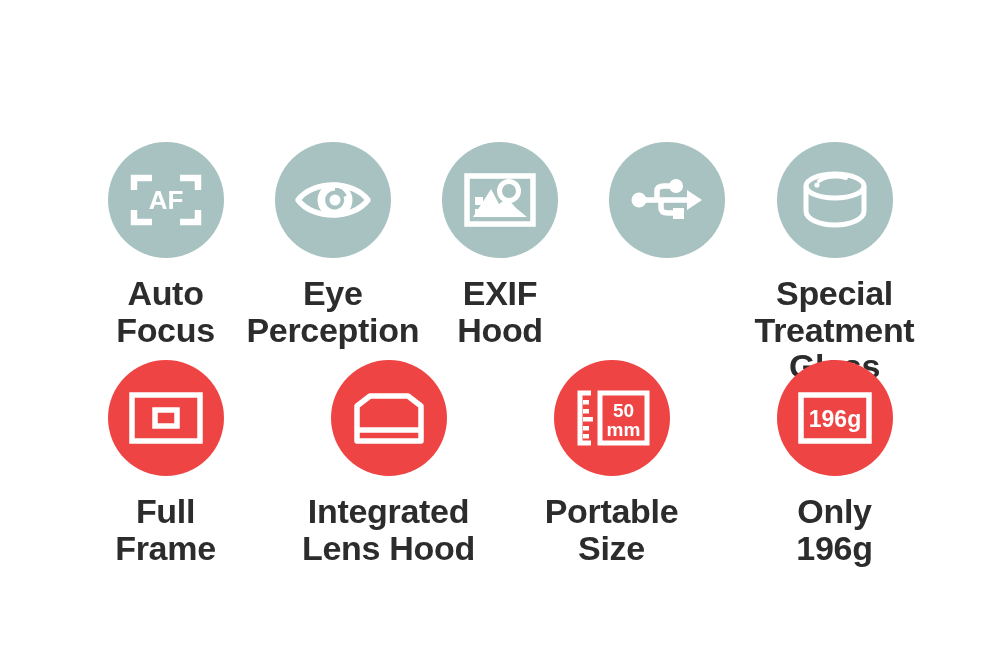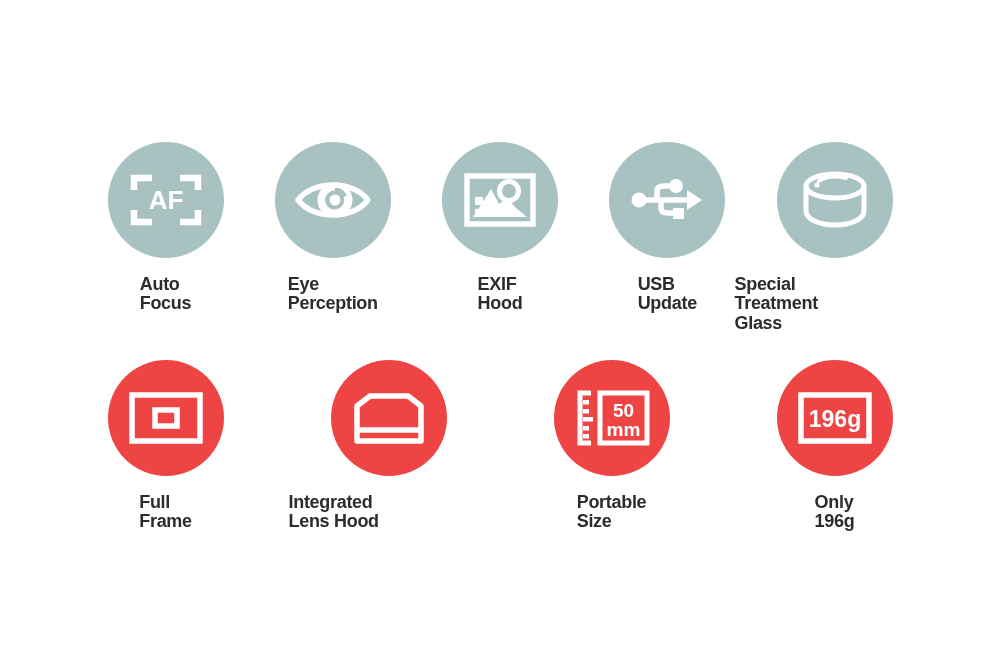--- a/index.html
+++ b/index.html
@@ -52,22 +52,23 @@
     justify-content: center;
     flex: none;
   }
   .circle-teal { background: #a7c2c0; }
   .circle-tan  { background: #ef4444; }
 
   .icon-circle svg { display: block; }
 
   .feature-label {
     margin-top: 17px;
+    text-align: center;
     color: #2c2c2c;
-    font-size: 18px;
+    font-size: 34px;
     font-weight: 700;
     line-height: 1.08;
     letter-spacing: -0.3px;
     white-space: pre-line;
     font-family: "Liberation Sans", sans-serif;
   }
   .feature-label.wide { width: 200px; }
 </style>
 </head>
 <body>
@@ -127,22 +128,20 @@
               <path d="M10 25 H62"></path>
               <path d="M28 25 V16 C28 12 31 11 35 11 L44 11"></path>
               <path d="M32 25 V33 C32 37 35 38 39 38 L48 38"></path>
             </g>
             <circle cx="10" cy="25" r="7.5" fill="#ffffff"></circle>
             <circle cx="47" cy="11" r="7" fill="#ffffff"></circle>
             <rect x="44" y="33" width="11" height="11" fill="#ffffff"></rect>
             <path d="M58 15 L73 25 L58 35 Z" fill="#ffffff"></path>
           </svg>
         </div>
-        <div class="feature-label">USB
-Update</div>
       </div>
 
       <div class="feature-cell">
         <div class="icon-circle circle-teal">
           <svg width="66" height="58" viewBox="0 0 66 58">
             <path d="M4 15 V40 C4 48 17 54 33 54 C49 54 62 48 62 40 V15" fill="none" stroke="#ffffff" stroke-width="5"></path>
             <ellipse cx="33" cy="15" rx="29" ry="12" fill="none" stroke="#ffffff" stroke-width="5"></ellipse>
             <path d="M17 10 C22 6 34 4 44 7" fill="none" stroke="#ffffff" stroke-width="4" stroke-linecap="round"></path>
             <circle cx="15" cy="14" r="2.6" fill="#ffffff"></circle>
           </svg>

